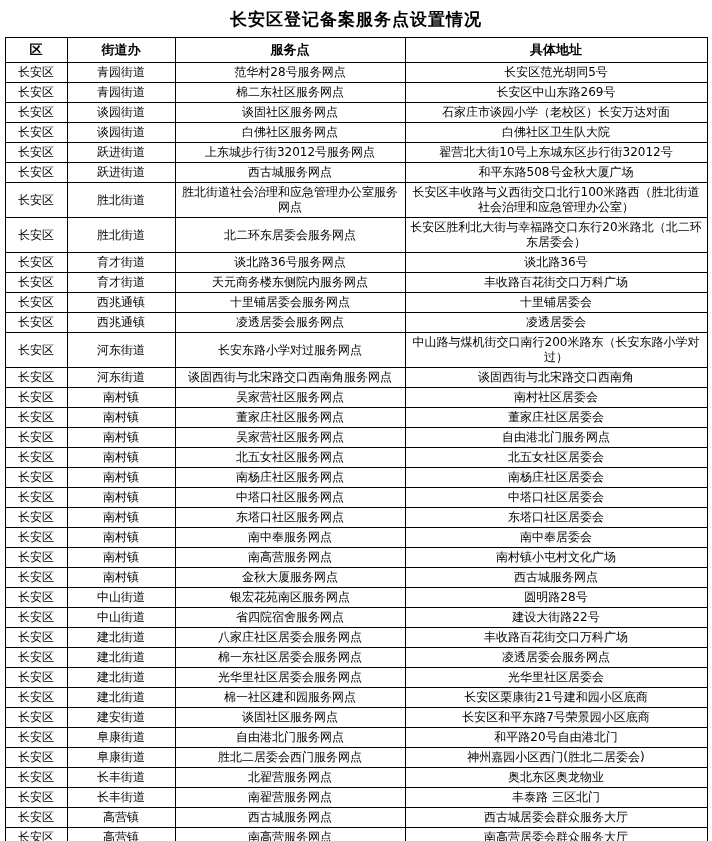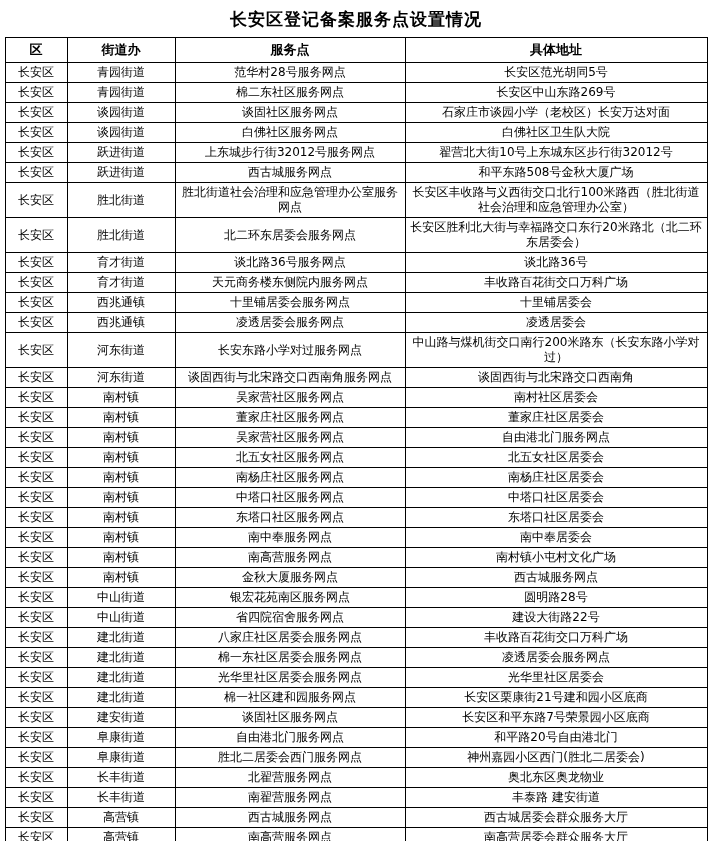--- a/index.html
+++ b/index.html
@@ -274,21 +274,21 @@
         <tr>
           <td>长安区</td>
           <td>长丰街道</td>
           <td>北翟营服务网点</td>
           <td>奥北东区奥龙物业</td>
         </tr>
         <tr>
           <td>长安区</td>
           <td>长丰街道</td>
           <td>南翟营服务网点</td>
-          <td>丰泰路 建安街道</td>
+          <td>丰泰路 三区北门</td>
         </tr>
         <tr>
           <td>长安区</td>
           <td>高营镇</td>
           <td>西古城服务网点</td>
           <td>西古城居委会群众服务大厅</td>
         </tr>
         <tr>
           <td>长安区</td>
           <td>高营镇</td>

